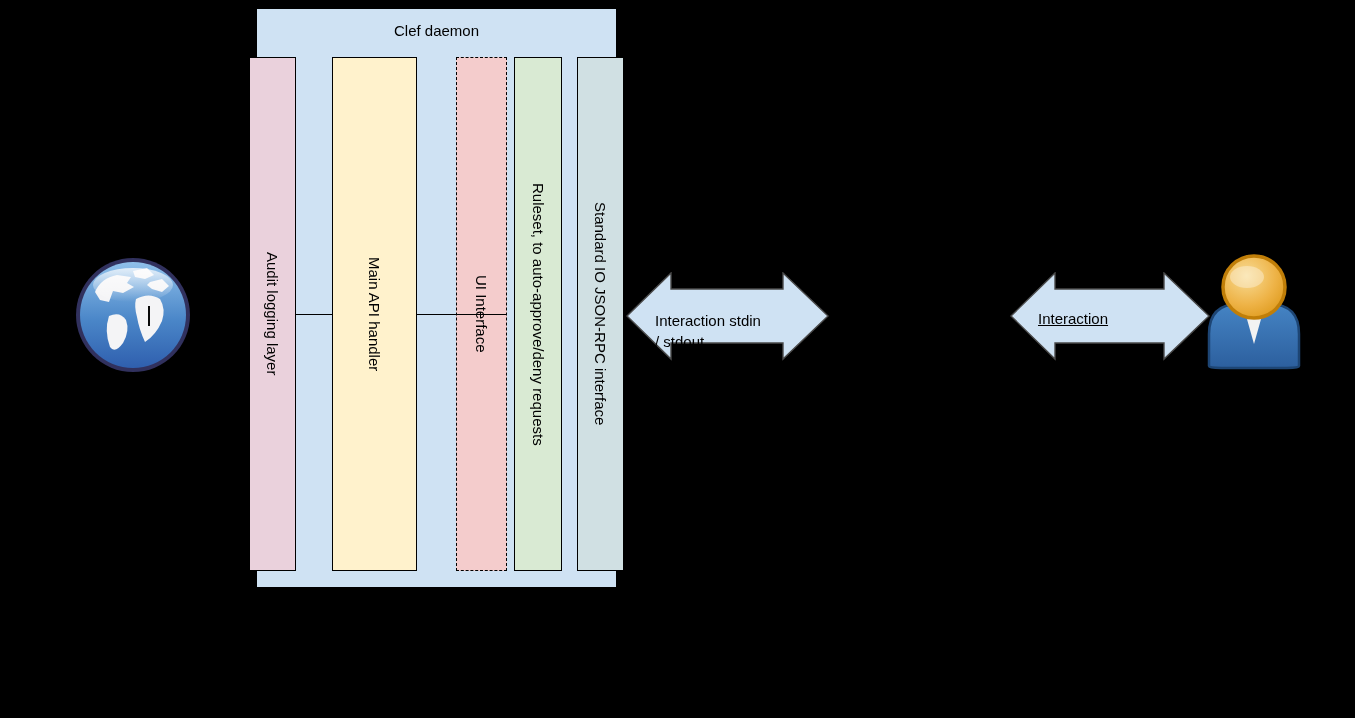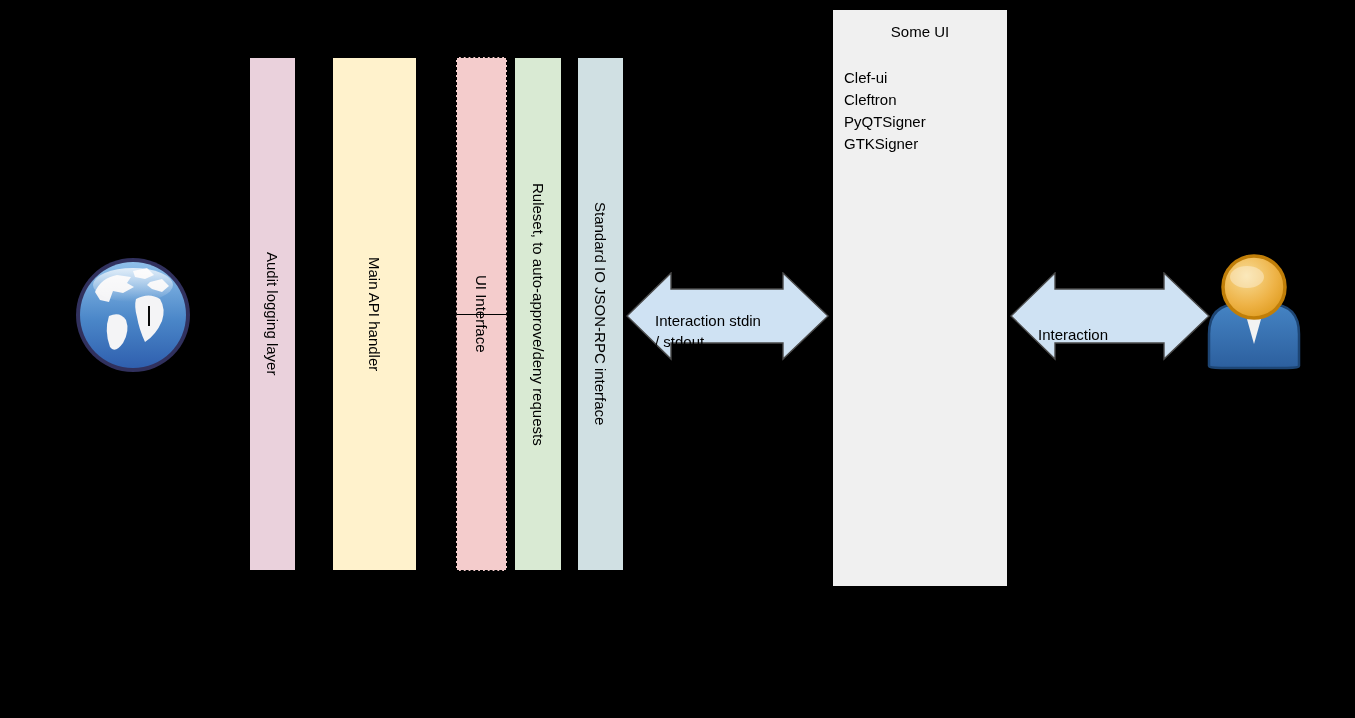--- a/index.html
+++ b/index.html
@@ -32,33 +32,36 @@
   
   .globe  { position:absolute; left:73px;  top:254px; z-index:3; }
   .cursor-mark { position:absolute; left:148px; top:306px; width:2px; height:20px; background:#0a0a0a; z-index:5; }
   .person { position:absolute; left:1203px; top:250px; z-index:5; }
   
   .arrow { position:absolute; z-index:2; }
   .arrow-mid   { left:626px;  top:272px; }
   .arrow-right { left:1010px; top:272px; }
   .arrow-label { position:absolute; font-size:15px; line-height:21px; z-index:6; }
   .label-mid   { left:655px;  top:310px; }
-  .label-right { left:1038px; top:324px; }
+  .label-right { left:1038px; top:308px;text-decoration:underline; }
   
   .someui {
     position:absolute; left:832px; top:9px; width:176px; height:578px;
     background:#f0f0f0; border:1px solid #000; box-sizing:border-box; z-index:2;
   }
   .someui-list { position:absolute; left:11px; top:57px; font-size:15px; line-height:22px; }
 </style>
 </head>
 <body>
 
 <div class="stage">
 
+  <div class="clef-box">
+    <div class="box-title">Clef daemon</div>
+  </div>
 
   <div class="bar bar-audit">
     <span class="vtext">Audit logging layer</span>
   </div>
   <div class="bar bar-api">
     <span class="vtext">Main API handler</span>
   </div>
   <div class="bar bar-ui">
     <span class="vtext">UI Interface</span>
   </div>
@@ -96,29 +99,20 @@
   <div class="cursor-mark"></div>
 
   <svg class="arrow arrow-mid" width="203" height="89" viewBox="0 0 203 89">
     <polygon points="1,44 45,1 45,17 157,17 157,1 202,44 157,87 157,71 45,71 45,87" fill="#cfe2f3" stroke="#4a4a4a" stroke-width="1.4"></polygon>
   </svg>
   <div class="arrow-label label-mid">
     <div>Interaction stdin</div>
     <div>/ stdout</div>
   </div>
 
-  <div class="someui">
-    <div class="box-title">Some UI</div>
-    <div class="someui-list">
-      <div>Clef-ui</div>
-      <div>Cleftron</div>
-      <div>PyQTSigner</div>
-      <div>GTKSigner</div>
-    </div>
-  </div>
 
   <svg class="arrow arrow-right" width="200" height="89" viewBox="0 0 200 89">
     <polygon points="1,44 45,1 45,17 154,17 154,1 199,44 154,87 154,71 45,71 45,87" fill="#cfe2f3" stroke="#4a4a4a" stroke-width="1.4"></polygon>
   </svg>
   <div class="arrow-label label-right">Interaction</div>
 
   <svg class="person" width="102" height="120" viewBox="0 0 102 120">
     <defs>
       <radialGradient id="headg" cx="0.38" cy="0.32" r="0.85">
         <stop offset="0" stop-color="#f8dc96"></stop>

